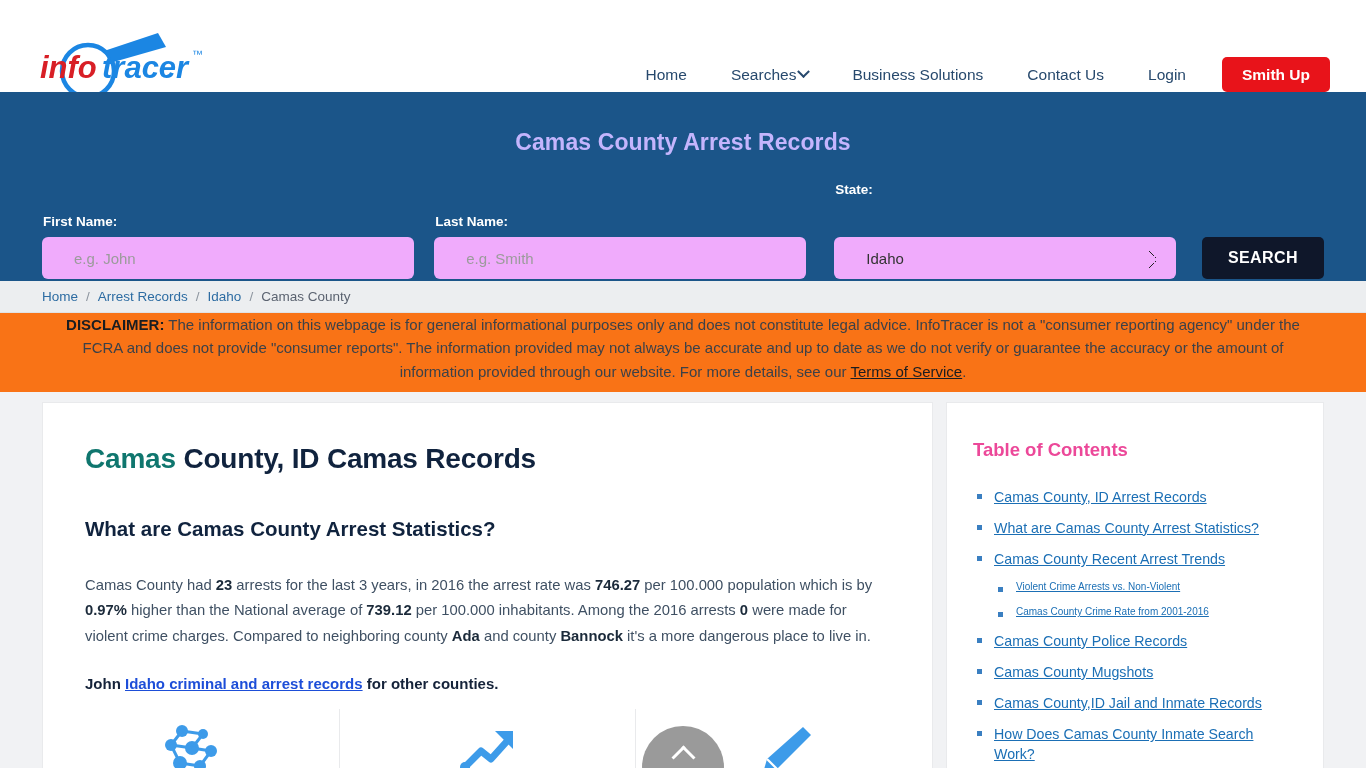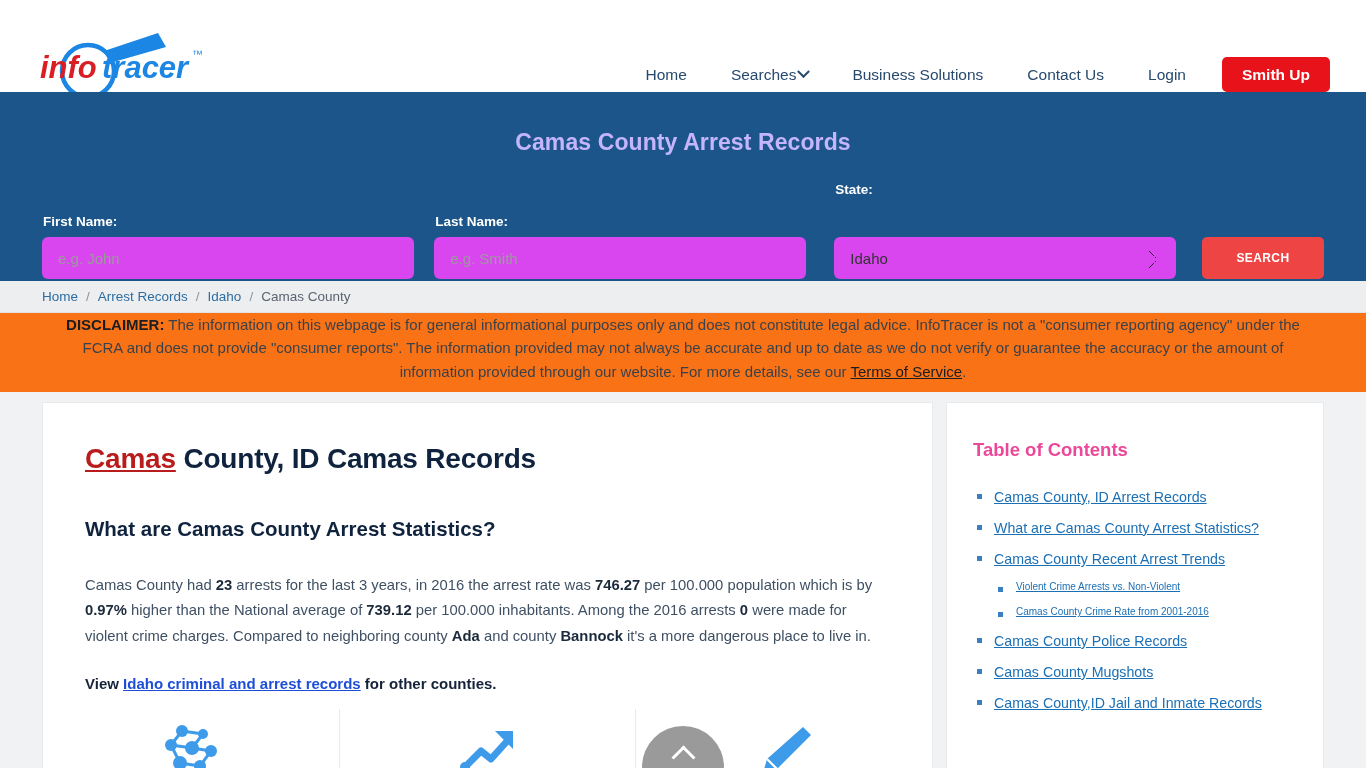--- a/index.html
+++ b/index.html
@@ -84,46 +84,46 @@
     color: #ffffff;
     font-size: 13.5px;
     font-weight: bold;
     margin-bottom: 8px;
     margin-left: 1px;
   }
   .field input, .field select {
     height: 42px;
     border: none;
     border-radius: 6px;
-    background: #d946ef;
+    background: #f0abfc;
     font-size: 15px;
     font-family: "Liberation Sans", sans-serif;
-    padding: 0 16px;
+    padding: 0 32px;
     color: #333;
     outline: none;
   }
   .field input::placeholder { color: #9b9b9b; }
   .field select {
     appearance: none;
     -webkit-appearance: none;
     background-image:
       linear-gradient(45deg, transparent 50%, #222 50%, #222 57%, transparent 57%),
       linear-gradient(-45deg, transparent 43%, #222 43%, #222 50%, transparent 50%);
     background-position: calc(100% - 20px) 14px, calc(100% - 20px) 24px;
     background-size: 7px 7px, 7px 7px;
     background-repeat: no-repeat;
   }
   .search-btn {
     width: 124px; height: 42px;
-    background: #ef4444;
+    background: #0f172a;
     color: #fff;
     border: none;
     border-radius: 5px;
     font-weight: bold;
-    font-size: 12px;
+    font-size: 16px;
     letter-spacing: .4px;
     font-family: "Liberation Sans", sans-serif;
     cursor: pointer;
     margin-left: 16px;
   }
 
   
   .crumbs {
     background: #eceef0;
     height: 32px;
@@ -164,21 +164,21 @@
   .main-card { width: 891px; padding: 40px 42px 0 42px; position: relative; overflow: hidden;}
   .toc-card  { width: 378px; padding: 36px 26px 0 26px; overflow: hidden; }
 
   h1.page-title {
     font-size: 28px;
     color: #10233e;
     font-weight: bold;
     letter-spacing: -.2px;
     margin-bottom: 42px;
   }
-  h1.page-title .hl { color: #b91c1c; text-decoration: underline; }
+  h1.page-title .hl { color: #0f766e; }
 
   h2.sub {
     font-size: 20.5px;
     color: #10233e;
     font-weight: bold;
     margin-bottom: 32px;
   }
 
   p.body {
     font-size: 14.8px;
@@ -345,21 +345,21 @@
 
   <div class="card main-card">
     <h1 class="page-title">
       <span class="hl">Camas</span><span> County, ID Camas Records</span>
     </h1>
 
     <h2 class="sub">What are Camas County Arrest Statistics?</h2>
 
     <p class="body"><span>Camas County had </span><b>23</b><span> arrests for the last 3 years, in 2016 the arrest rate was </span><b>746.27</b><span> per 100.000 population which is by </span><b>0.97%</b><span> higher than the National average of </span><b>739.12</b><span> per 100.000 inhabitants. Among the 2016 arrests </span><b>0</b><span> were made for violent crime charges. Compared to neighboring county </span><b>Ada</b><span> and county </span><b>Bannock</b><span> it's a more dangerous place to live in.</span></p>
 
-    <p class="viewline"><span>View </span><a href="#">Idaho criminal and arrest records</a><span> for other counties.</span></p>
+    <p class="viewline"><span>John </span><a href="#">Idaho criminal and arrest records</a><span> for other counties.</span></p>
 
     <div class="icon-strip">
       <div class="icon-cell">
         <svg width="58" height="52" viewBox="0 0 58 52">
           <circle cx="20" cy="8" r="6" fill="#3d9be9"></circle>
           <circle cx="41" cy="11" r="5" fill="#3d9be9"></circle>
           <circle cx="9" cy="22" r="6" fill="#3d9be9"></circle>
           <circle cx="30" cy="25" r="7" fill="#3d9be9"></circle>
           <circle cx="49" cy="28" r="6" fill="#3d9be9"></circle>
           <circle cx="18" cy="40" r="7" fill="#3d9be9"></circle>
@@ -400,20 +400,21 @@
       <li>
         <a href="#">Camas County Recent Arrest Trends</a>
         <ul>
           <li><a href="#">Violent Crime Arrests vs. Non-Violent</a></li>
           <li><a href="#">Camas County Crime Rate from 2001-2016</a></li>
         </ul>
       </li>
       <li><a href="#">Camas County Police Records</a></li>
       <li><a href="#">Camas County Mugshots</a></li>
       <li><a href="#">Camas County,ID Jail and Inmate Records</a></li>
+      <li><a href="#">How Does Camas County Inmate Search Work?</a></li>
 
     </ul>
   </div>
 </div>
 
 <div class="scroll-top">
   <span class="chev-up"></span>
 </div>
 
 </body></html>

